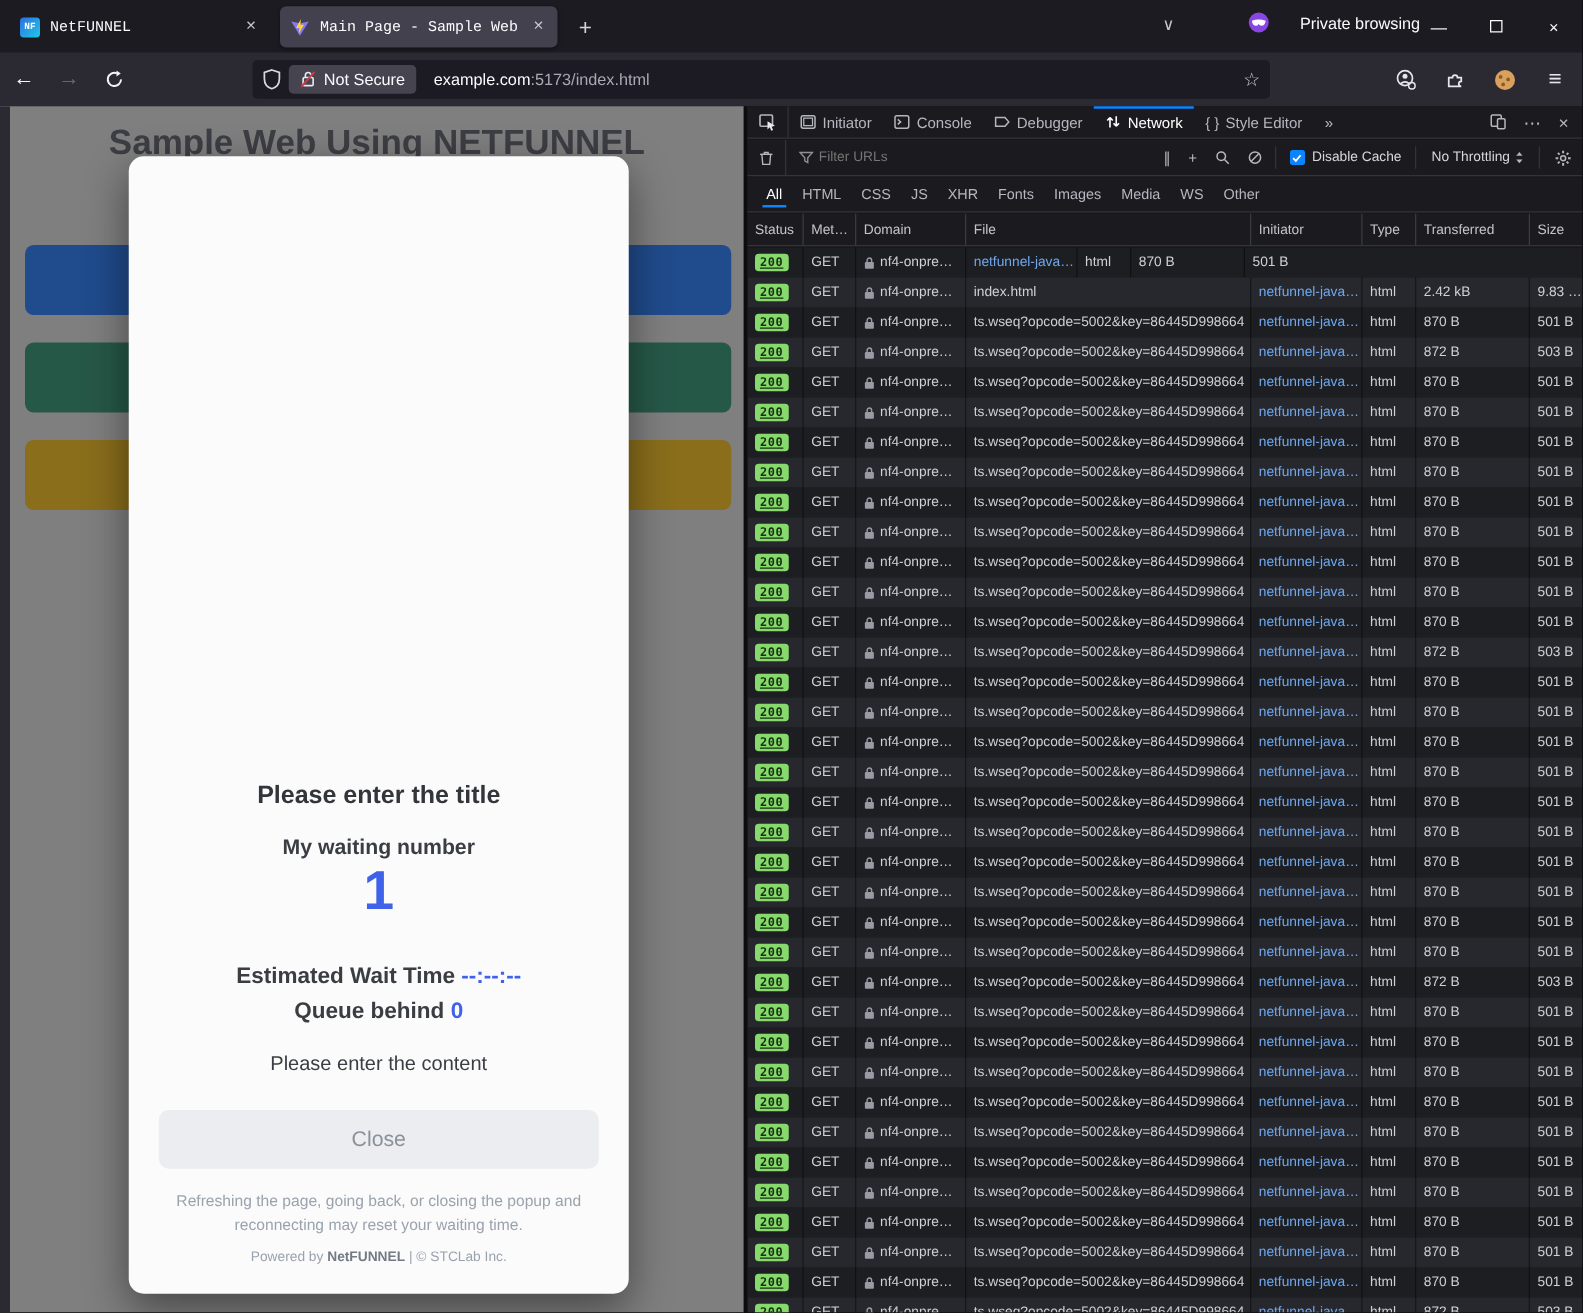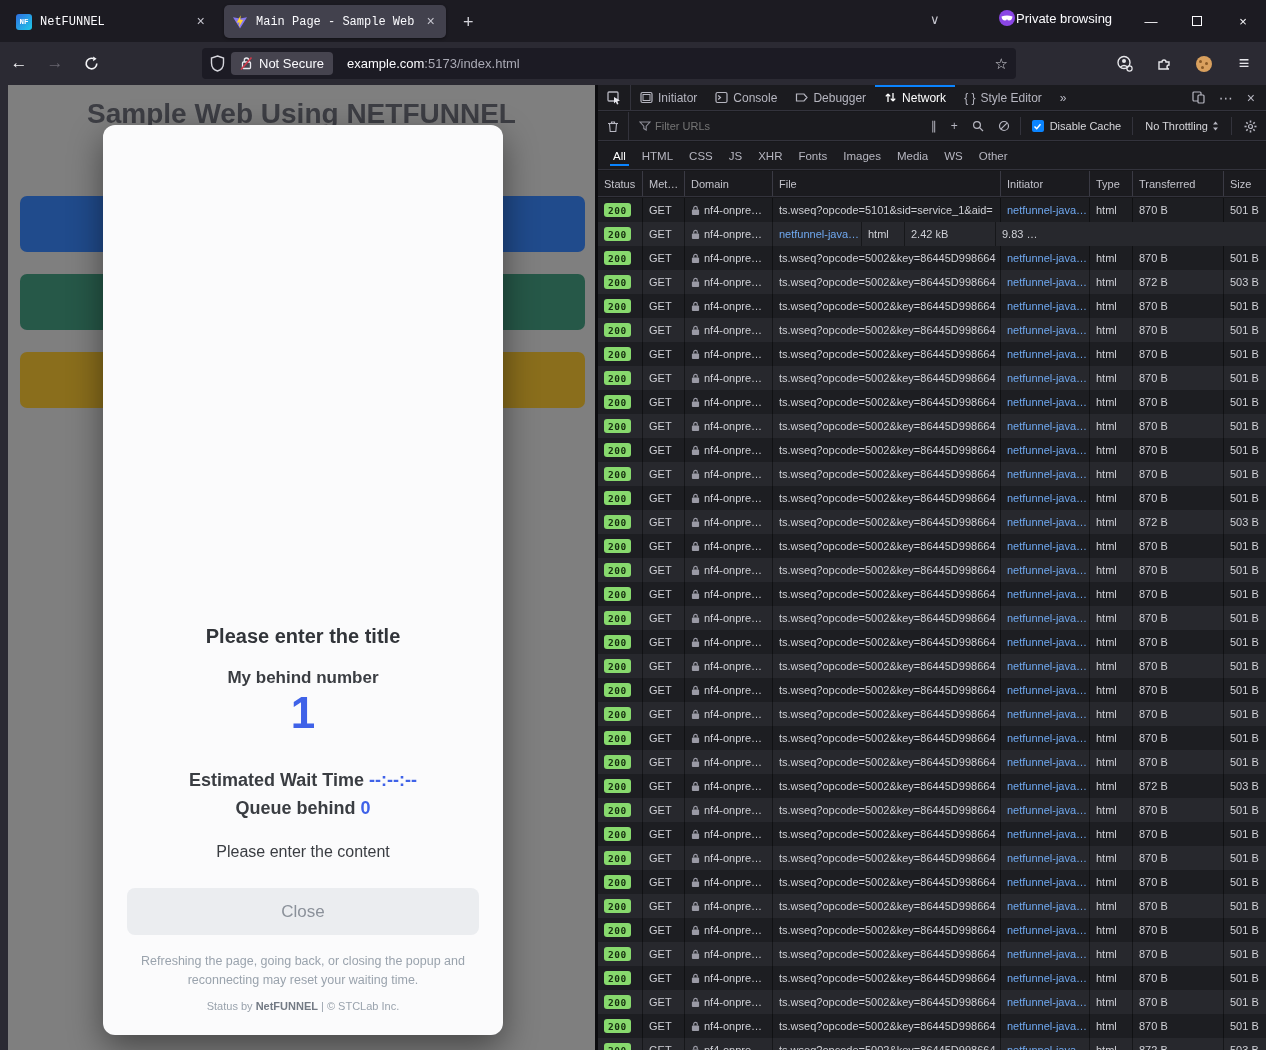--- a/index.html
+++ b/index.html
@@ -13,21 +13,21 @@
          gap:8px; padding:0 8px; color:#fbfbfe; font-size:12px; cursor:default;font-family:Liberation Mono, monospace; }
   .tab.inactive { left:8px; width:208px; }
   .tab.active { left:224px; width:222px; background:#42414d; box-shadow:0 1px 3px rgba(0,0,0,.4); }
   .tab-title { flex:1; white-space:nowrap; overflow:hidden; }
   .tab-close { color:#c6c6cf; font-size:14px; padding:0 3px; }
   .favicon { width:16px; height:16px; flex:0 0 16px; }
   .favicon.nf { background:linear-gradient(135deg,#2f6fe0,#1ec9e8); border-radius:3px; color:#fff;
                 font-size:7.5px; font-weight:bold; display:flex; align-items:center; justify-content:center; }
   .newtab { position:absolute; left:456px; top:10px; color:#d4d4db; font-size:18px; padding:2px 7px; border-radius:4px; }
   .tab-chevron { position:absolute; left:922px; top:10px; color:#c6c6cf; font-size:13px; padding:2px 8px; }
-  .private-badge { position:absolute; left:998px; top:9px; display:flex; align-items:center; gap:0;
+  .private-badge { position:absolute; left:998px; top:9px; display:flex; align-items:center; gap:24px;
                    color:#fbfbfe; font-size:13px; }
   .winbtns { position:absolute; right:0; top:0; height:42px; display:flex; }
   .winbtn { width:46px; height:42px; display:flex; align-items:center; justify-content:center;
             color:#fbfbfe; font-size:13px; }
   .winbtn .maxbox { width:10px; height:10px; border:1.4px solid #fbfbfe; }
 
   .toolbar { position:absolute; left:0; top:42px; width:1266px; height:43px; background:#2b2a33; }
   .navbtn { position:absolute; top:6px; width:30px; height:30px; display:flex; align-items:center;
             justify-content:center; font-size:17px; color:#f4f4f7; border-radius:4px; }
   .navbtn.dim { color:#67656f; }
@@ -107,21 +107,21 @@
                border-bottom:1px solid #33333c; display:flex; color:#c3c3cb; font-size:11px; }
   .hc { display:flex; align-items:center; padding-left:6px; border-right:1px solid #3a3a44; height:100%; }
   .rows-area { position:absolute; left:0; top:113px; width:668px; height:852px; overflow:hidden; }
   .nrow { display:flex; height:24px; }
   .nrow.odd { background:#1d1e22; } .nrow.even { background:#27282d; }
   .c { display:flex; align-items:center; padding-left:6px; border-right:1px solid rgba(0,0,0,.42);
        white-space:nowrap; overflow:hidden; color:#cfd0d6; }
   .w-status{width:45px;} .w-method{width:42px;} .w-domain{width:88px;} .w-file{width:228px;}
   .w-init{width:89px;} .w-type{width:43px;} .w-xfer{width:91px;} .w-size{width:42px; border-right:none;}
   .badge { font-family:"DejaVu Sans Mono", monospace; font-size:9.5px; color:#16300f; border-radius:3px;
-           padding:1.5px 4px; font-weight:bold; letter-spacing:.5px; }
+           padding:1.5px 4px; font-weight:bold; letter-spacing:.5px;text-decoration:underline; }
   .c-domain svg { margin-right:4px; flex:0 0 auto; }
   .initlink { color:#6fa8f0; }
   svg.ic { display:block; }
 </style>
 </head>
 <body>
 
 <div class="window">
 
   <div class="tabbar">
@@ -211,33 +211,33 @@
 
     <div class="page">
       <div class="page-edge"></div>
       <h1 class="page-heading">Sample Web Using NETFUNNEL</h1>
       <div class="bigbar b1" style="background: rgb(32, 75, 140);"></div>
       <div class="bigbar b2" style="background: rgb(38, 88, 72);"></div>
       <div class="bigbar b3" style="background: rgb(138, 110, 28);"></div>
 
       <div class="modal">
         <div class="m-title">Please enter the title</div>
-        <div class="m-wait-label">My behind number</div>
+        <div class="m-wait-label">My waiting number</div>
         <div class="m-number">1</div>
         <div class="m-est">
           <span>Estimated Wait Time</span> <span class="blue">--:--:--</span>
         </div>
         <div class="m-queue">
           <span>Queue behind</span> <span class="blue">0</span>
         </div>
         <div class="m-content">Please enter the content</div>
         <button class="m-close">Close</button>
         <div class="m-notice">Refreshing the page, going back, or closing the popup and reconnecting may reset your waiting time.</div>
         <div class="m-powered">
-          <span>Status by</span> <b>NetFUNNEL</b> <span>| © STCLab Inc.</span>
+          <span>Powered by</span> <b>NetFUNNEL</b> <span>| © STCLab Inc.</span>
         </div>
       </div>
     </div>
 
     <div class="splitter"></div>
 
     <div class="devtools">
 
       <div class="dt-tabs">
         <span class="dt-pick">
@@ -382,37 +382,37 @@
       <div class="rows-area">
           <div class="nrow odd">
             <div class="c w-status">
               <span class="badge" style="background: rgb(135, 217, 109);">200</span>
             </div>
             <div class="c w-method">GET</div>
             <div class="c w-domain c-domain"><svg width="9" height="11" viewBox="0 0 10 12">
                 <rect x="1" y="5" width="8" height="6" rx="1" fill="#9a9aa5"></rect>
                 <path d="M3 5 V3.5 a2 2 0 0 1 4 0 V5" fill="none" stroke="#9a9aa5" stroke-width="1.3"></path>
               </svg>nf4-onpre…</div>
-            <div class="c w-file">ts.wseq?opcode=5101&amp;sid=service_1&amp;aid=</div>
-            <div class="c w-init">
-              <a class="initlink">netfunnel-java…</a>
-            </div>
-            <div class="c w-type">html</div>
-            <div class="c w-xfer">870 B</div>
-            <div class="c w-size">501 B</div>
-          </div>
-          <div class="nrow even">
-            <div class="c w-status">
-              <span class="badge" style="background: rgb(135, 217, 109);">200</span>
-            </div>
-            <div class="c w-method">GET</div>
-            <div class="c w-domain c-domain"><svg width="9" height="11" viewBox="0 0 10 12">
-                <rect x="1" y="5" width="8" height="6" rx="1" fill="#9a9aa5"></rect>
-                <path d="M3 5 V3.5 a2 2 0 0 1 4 0 V5" fill="none" stroke="#9a9aa5" stroke-width="1.3"></path>
-              </svg>nf4-onpre…</div>
+            <div class="c w-init">
+              <a class="initlink">netfunnel-java…</a>
+            </div>
+            <div class="c w-type">html</div>
+            <div class="c w-xfer">870 B</div>
+            <div class="c w-size">501 B</div>
+          </div>
+          <div class="nrow even">
+            <div class="c w-status">
+              <span class="badge" style="background: rgb(135, 217, 109);">200</span>
+            </div>
+            <div class="c w-method">GET</div>
+            <div class="c w-domain c-domain"><svg width="9" height="11" viewBox="0 0 10 12">
+                <rect x="1" y="5" width="8" height="6" rx="1" fill="#9a9aa5"></rect>
+                <path d="M3 5 V3.5 a2 2 0 0 1 4 0 V5" fill="none" stroke="#9a9aa5" stroke-width="1.3"></path>
+              </svg>nf4-onpre…</div>
+            <div class="c w-file">index.html</div>
             <div class="c w-init">
               <a class="initlink">netfunnel-java…</a>
             </div>
             <div class="c w-type">html</div>
             <div class="c w-xfer">2.42 kB</div>
             <div class="c w-size">9.83 …</div>
           </div>
           <div class="nrow odd">
             <div class="c w-status">
               <span class="badge" style="background: rgb(135, 217, 109);">200</span>

